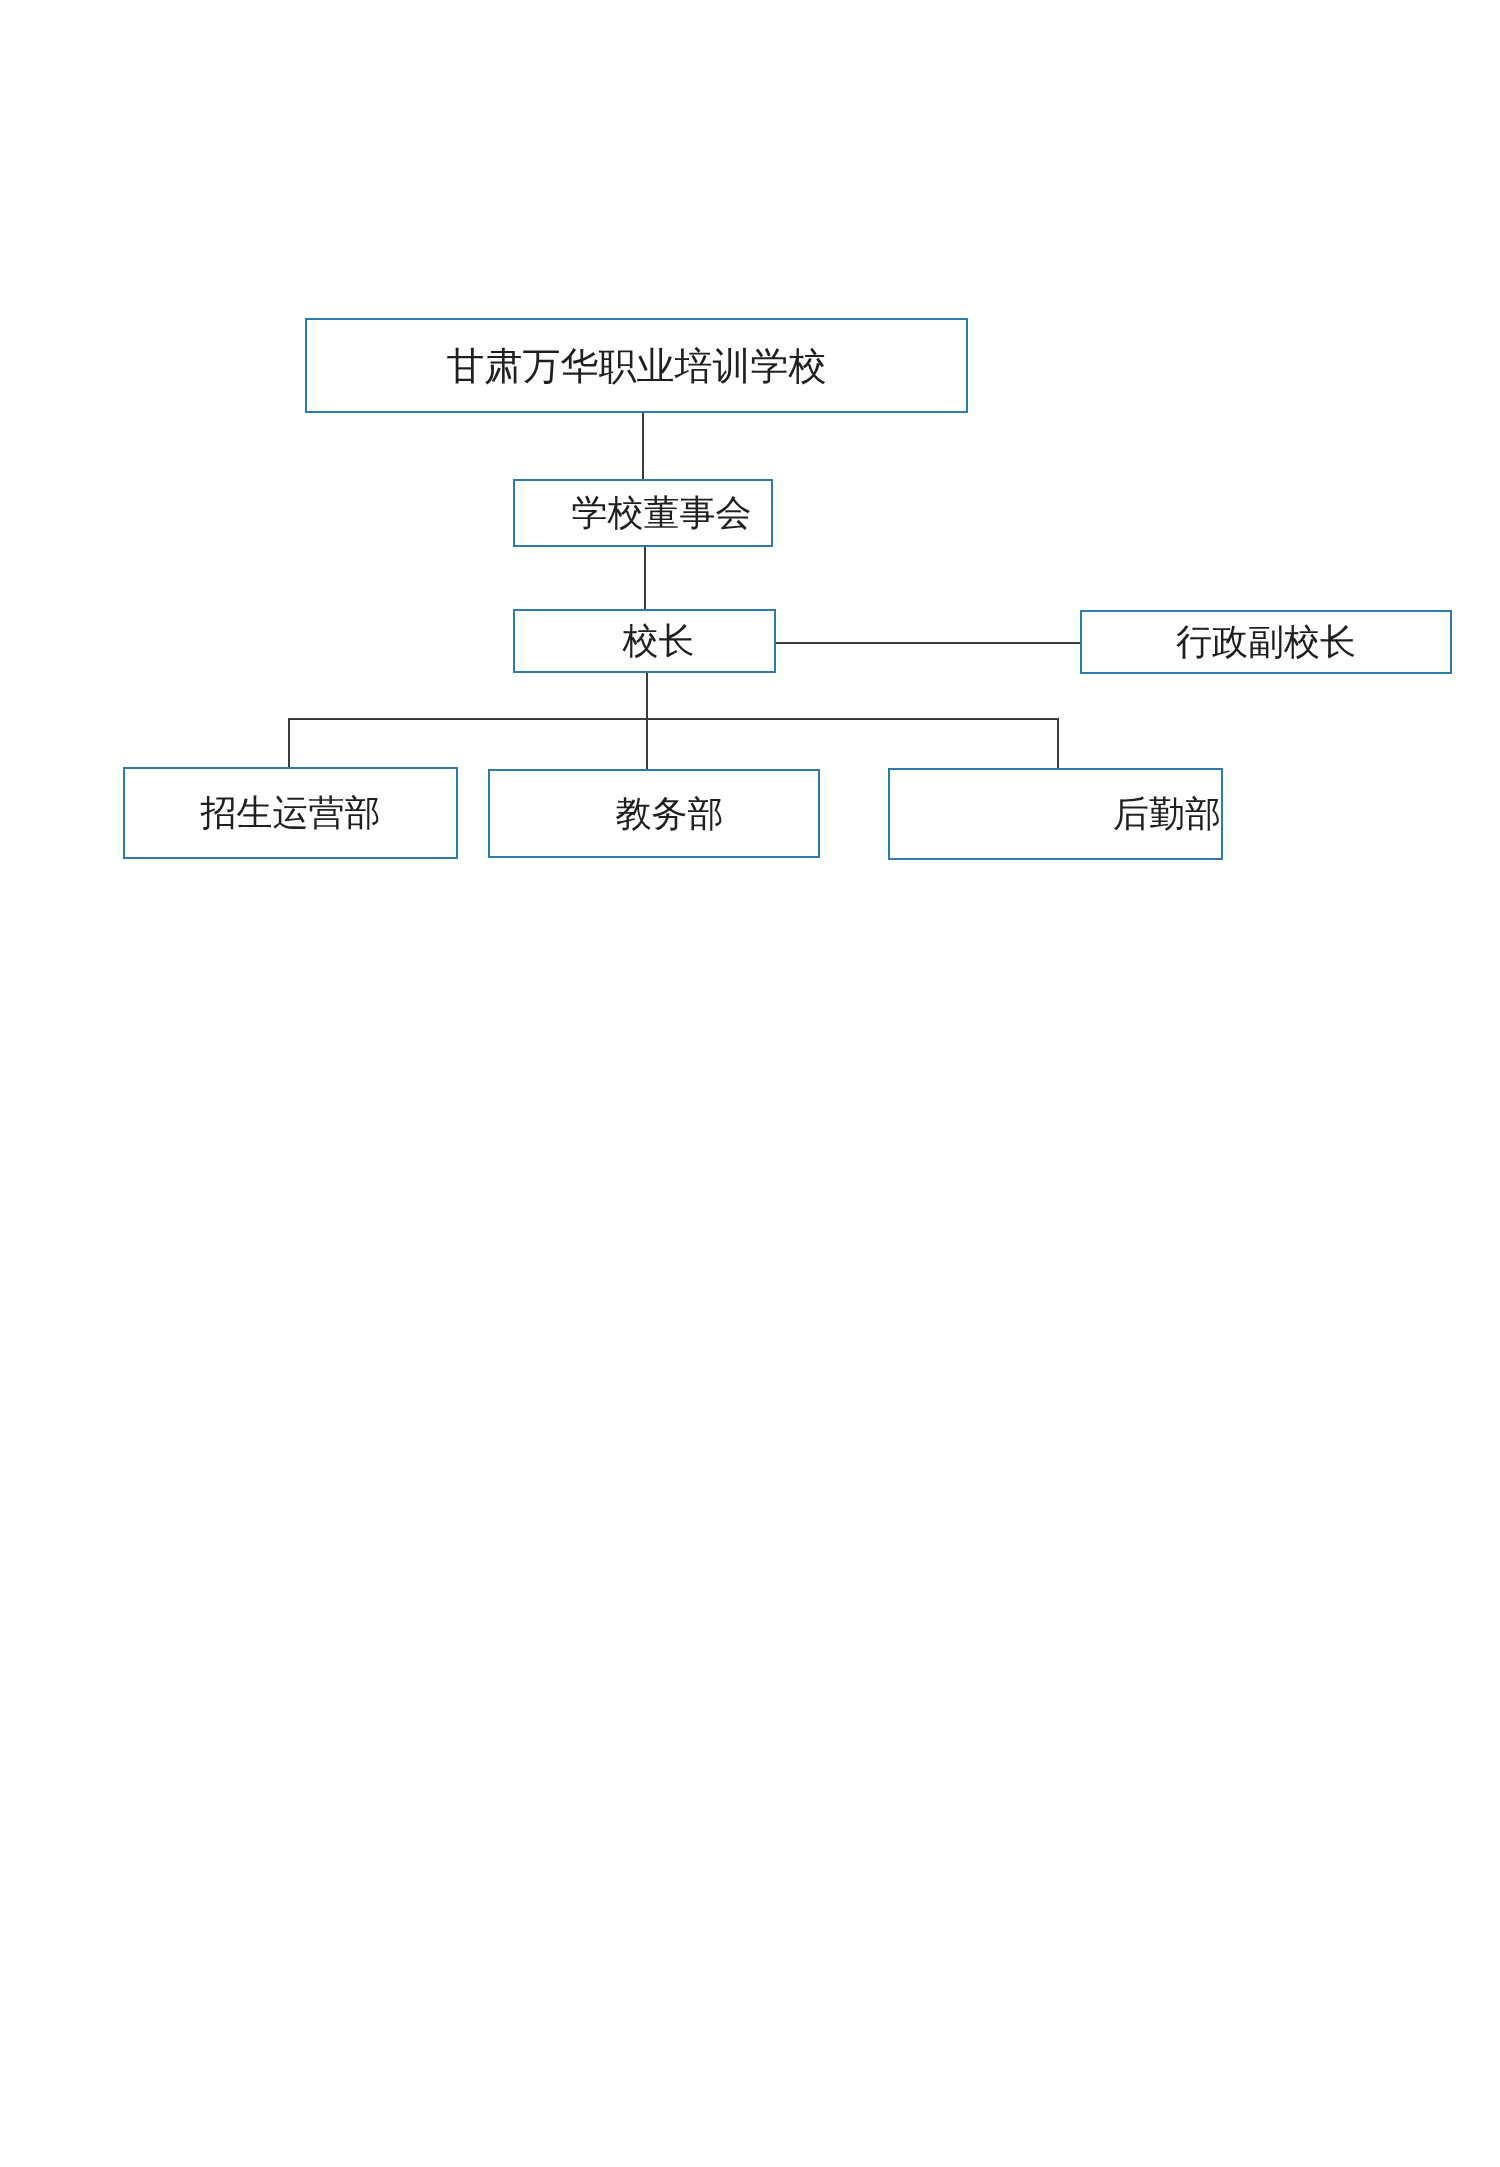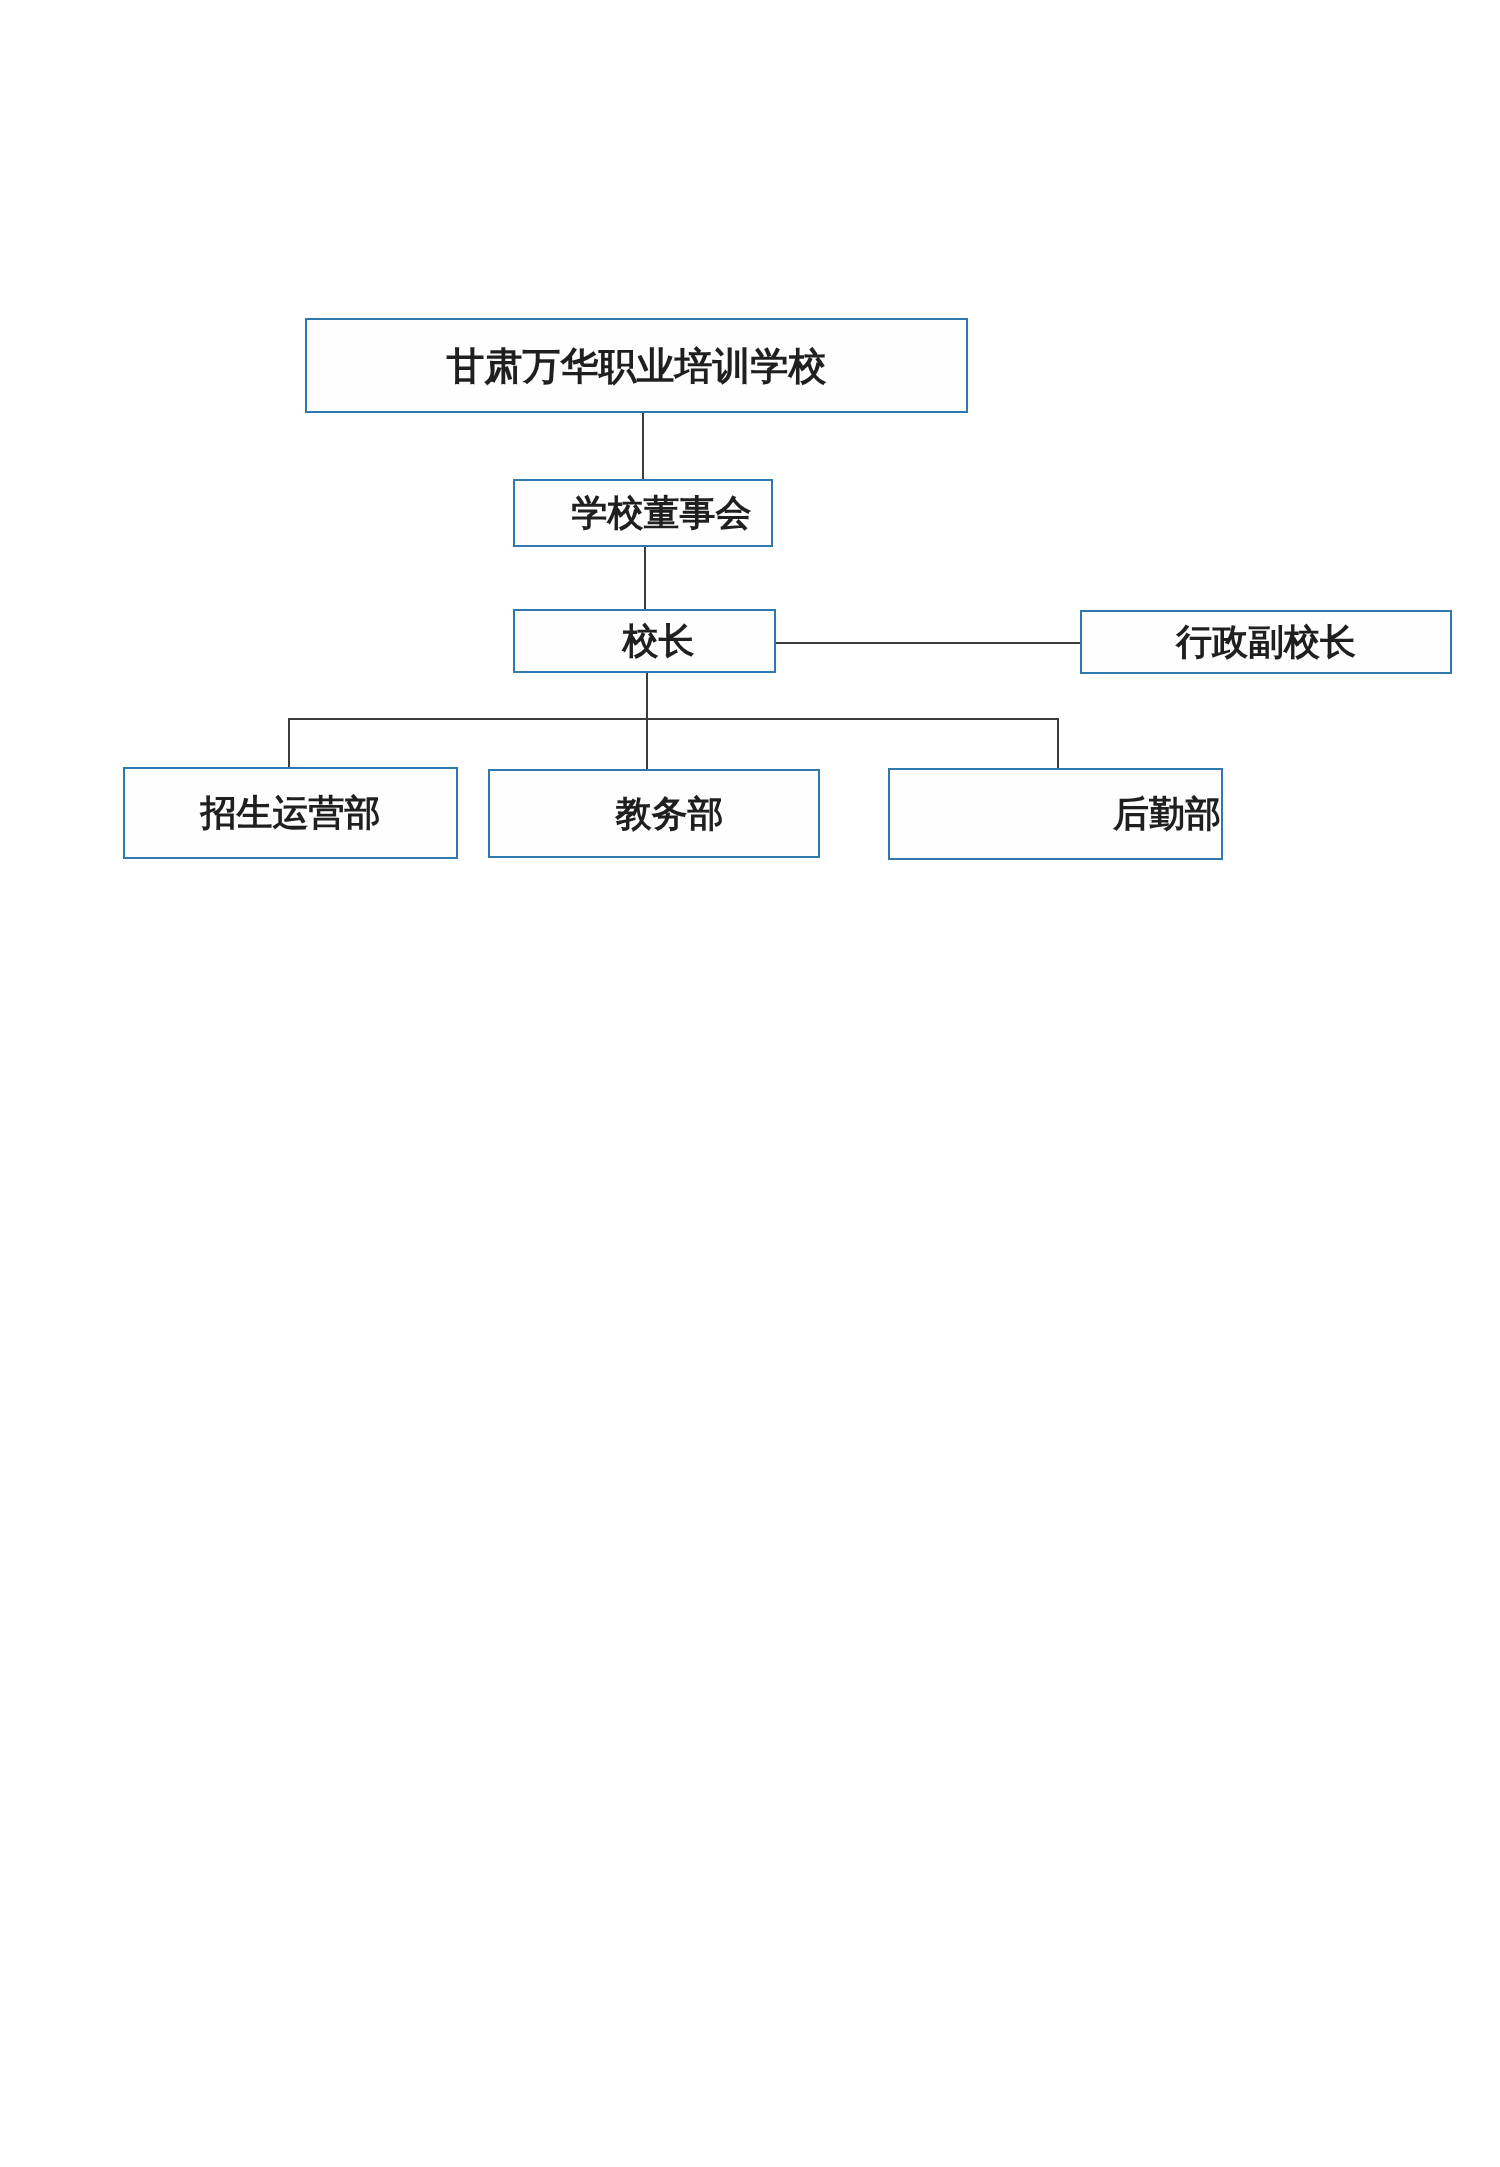--- a/index.html
+++ b/index.html
@@ -27,21 +27,20 @@
     position: absolute;
     display: flex;
     align-items: center;
     justify-content: center;
     border: 2px solid var(--box-border);
     background: var(--box-fill);
     font-size: 36px;
     line-height: 1;
     white-space: nowrap;
     text-align: center;
-    font-weight: bold;
   }
   #node-school     { left: 305px;  top: 318px; width: 663px; height: 95px; font-size: 38px; }
   #node-board      { left: 513px;  top: 479px; width: 260px; height: 68px; padding-left: 37px; }
   #node-principal  { left: 513px;  top: 609px; width: 263px; height: 64px; padding-left: 28px; }
   #node-vice       { left: 1080px; top: 610px; width: 372px; height: 64px; }
   #node-admissions { left: 123px;  top: 767px; width: 335px; height: 92px; }
   #node-academics  { left: 488px;  top: 769px; width: 332px; height: 89px; padding-left: 31px; }
   #node-logistics  { left: 888px;  top: 768px; width: 335px; height: 92px; justify-content: flex-end; }
 
   .edge {

